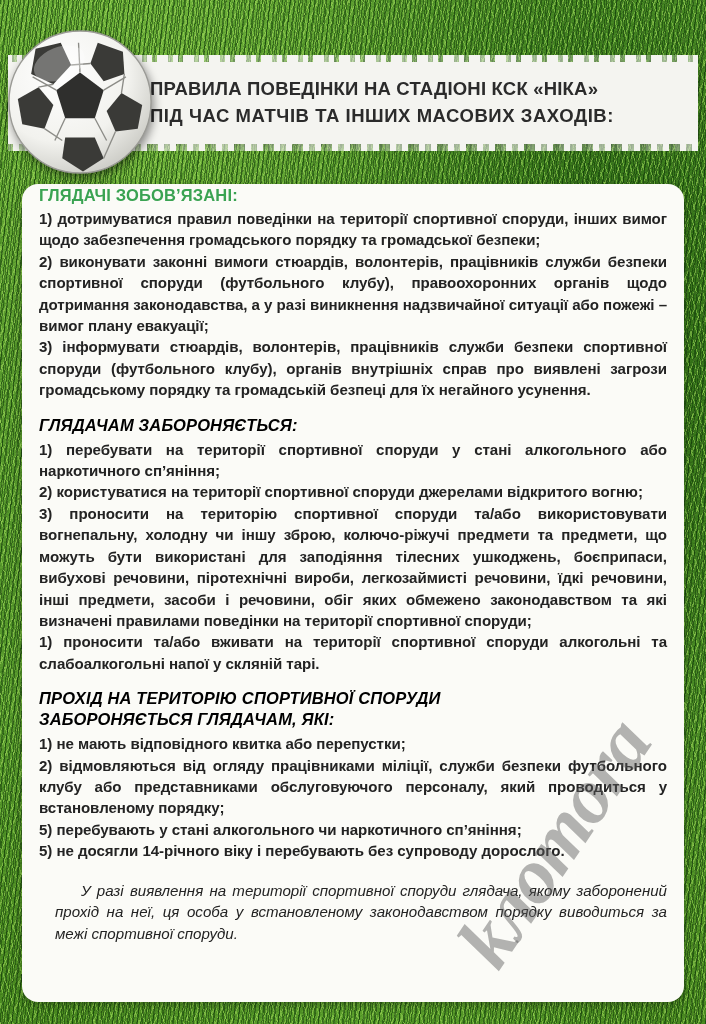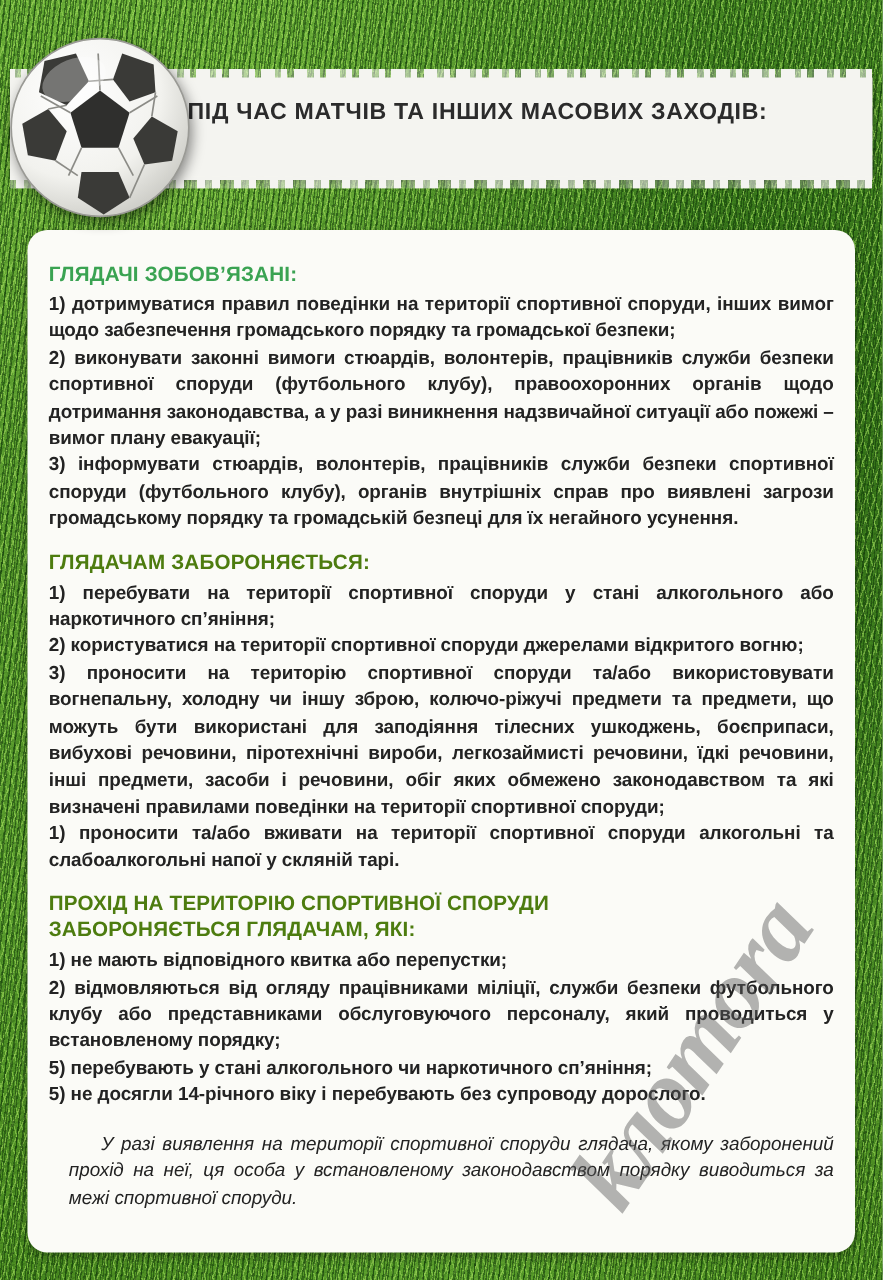--- a/index.html
+++ b/index.html
@@ -146,36 +146,36 @@
     left: 22px;
     top: 184px;
     width: 662px;
     height: 818px;
     background: #fbfbf7;
     border-radius: 16px;
     box-shadow: 0 3px 8px rgba(0,0,0,0.28);
     overflow: hidden;
   }
   .panel-inner {
-    padding: 26px 17px 12px 17px;
+    padding: 1px 17px 12px 17px;
     box-sizing: border-box;
     height: 100%;
   }
 
   
   .section-heading {
     color: #3aa352;
     font-size: 16.5px;
     font-weight: bold;
     letter-spacing: 0.15px;
     line-height: 21px;
     margin: 0 0 2px 0;
     white-space: pre-line;
   }
-  .section-heading.teal { color: #4d7c0f; }
+  .section-heading.teal { color: #000000; font-style: italic; }
   .section-heading.block {
     margin-top: 14px;
     margin-bottom: 3px;
   }
 
   
   .clause {
     color: #232323;
     font-size: 15.1px;
     line-height: 21.4px;
@@ -230,20 +230,21 @@
 
 <div class="poster">
 
   <div class="grass">
     <div class="grass-speck"></div>
   </div>
 
   <div class="header-banner">
     <div class="title-marker"></div>
     <div class="header-title">
+      <div class="line1">ПРАВИЛА ПОВЕДІНКИ НА СТАДІОНІ КСК «НІКА»</div>
       <div class="line2">ПІД ЧАС МАТЧІВ ТА ІНШИХ МАСОВИХ ЗАХОДІВ:</div>
     </div>
   </div>
 
   <svg class="ball" viewBox="0 0 100 100">
     <defs>
       <radialGradient id="ballShade" cx="36%" cy="30%" r="78%">
         <stop offset="0%" stop-color="#ffffff"></stop>
         <stop offset="62%" stop-color="#f2f2ee"></stop>
         <stop offset="100%" stop-color="#c8c8c2"></stop>

